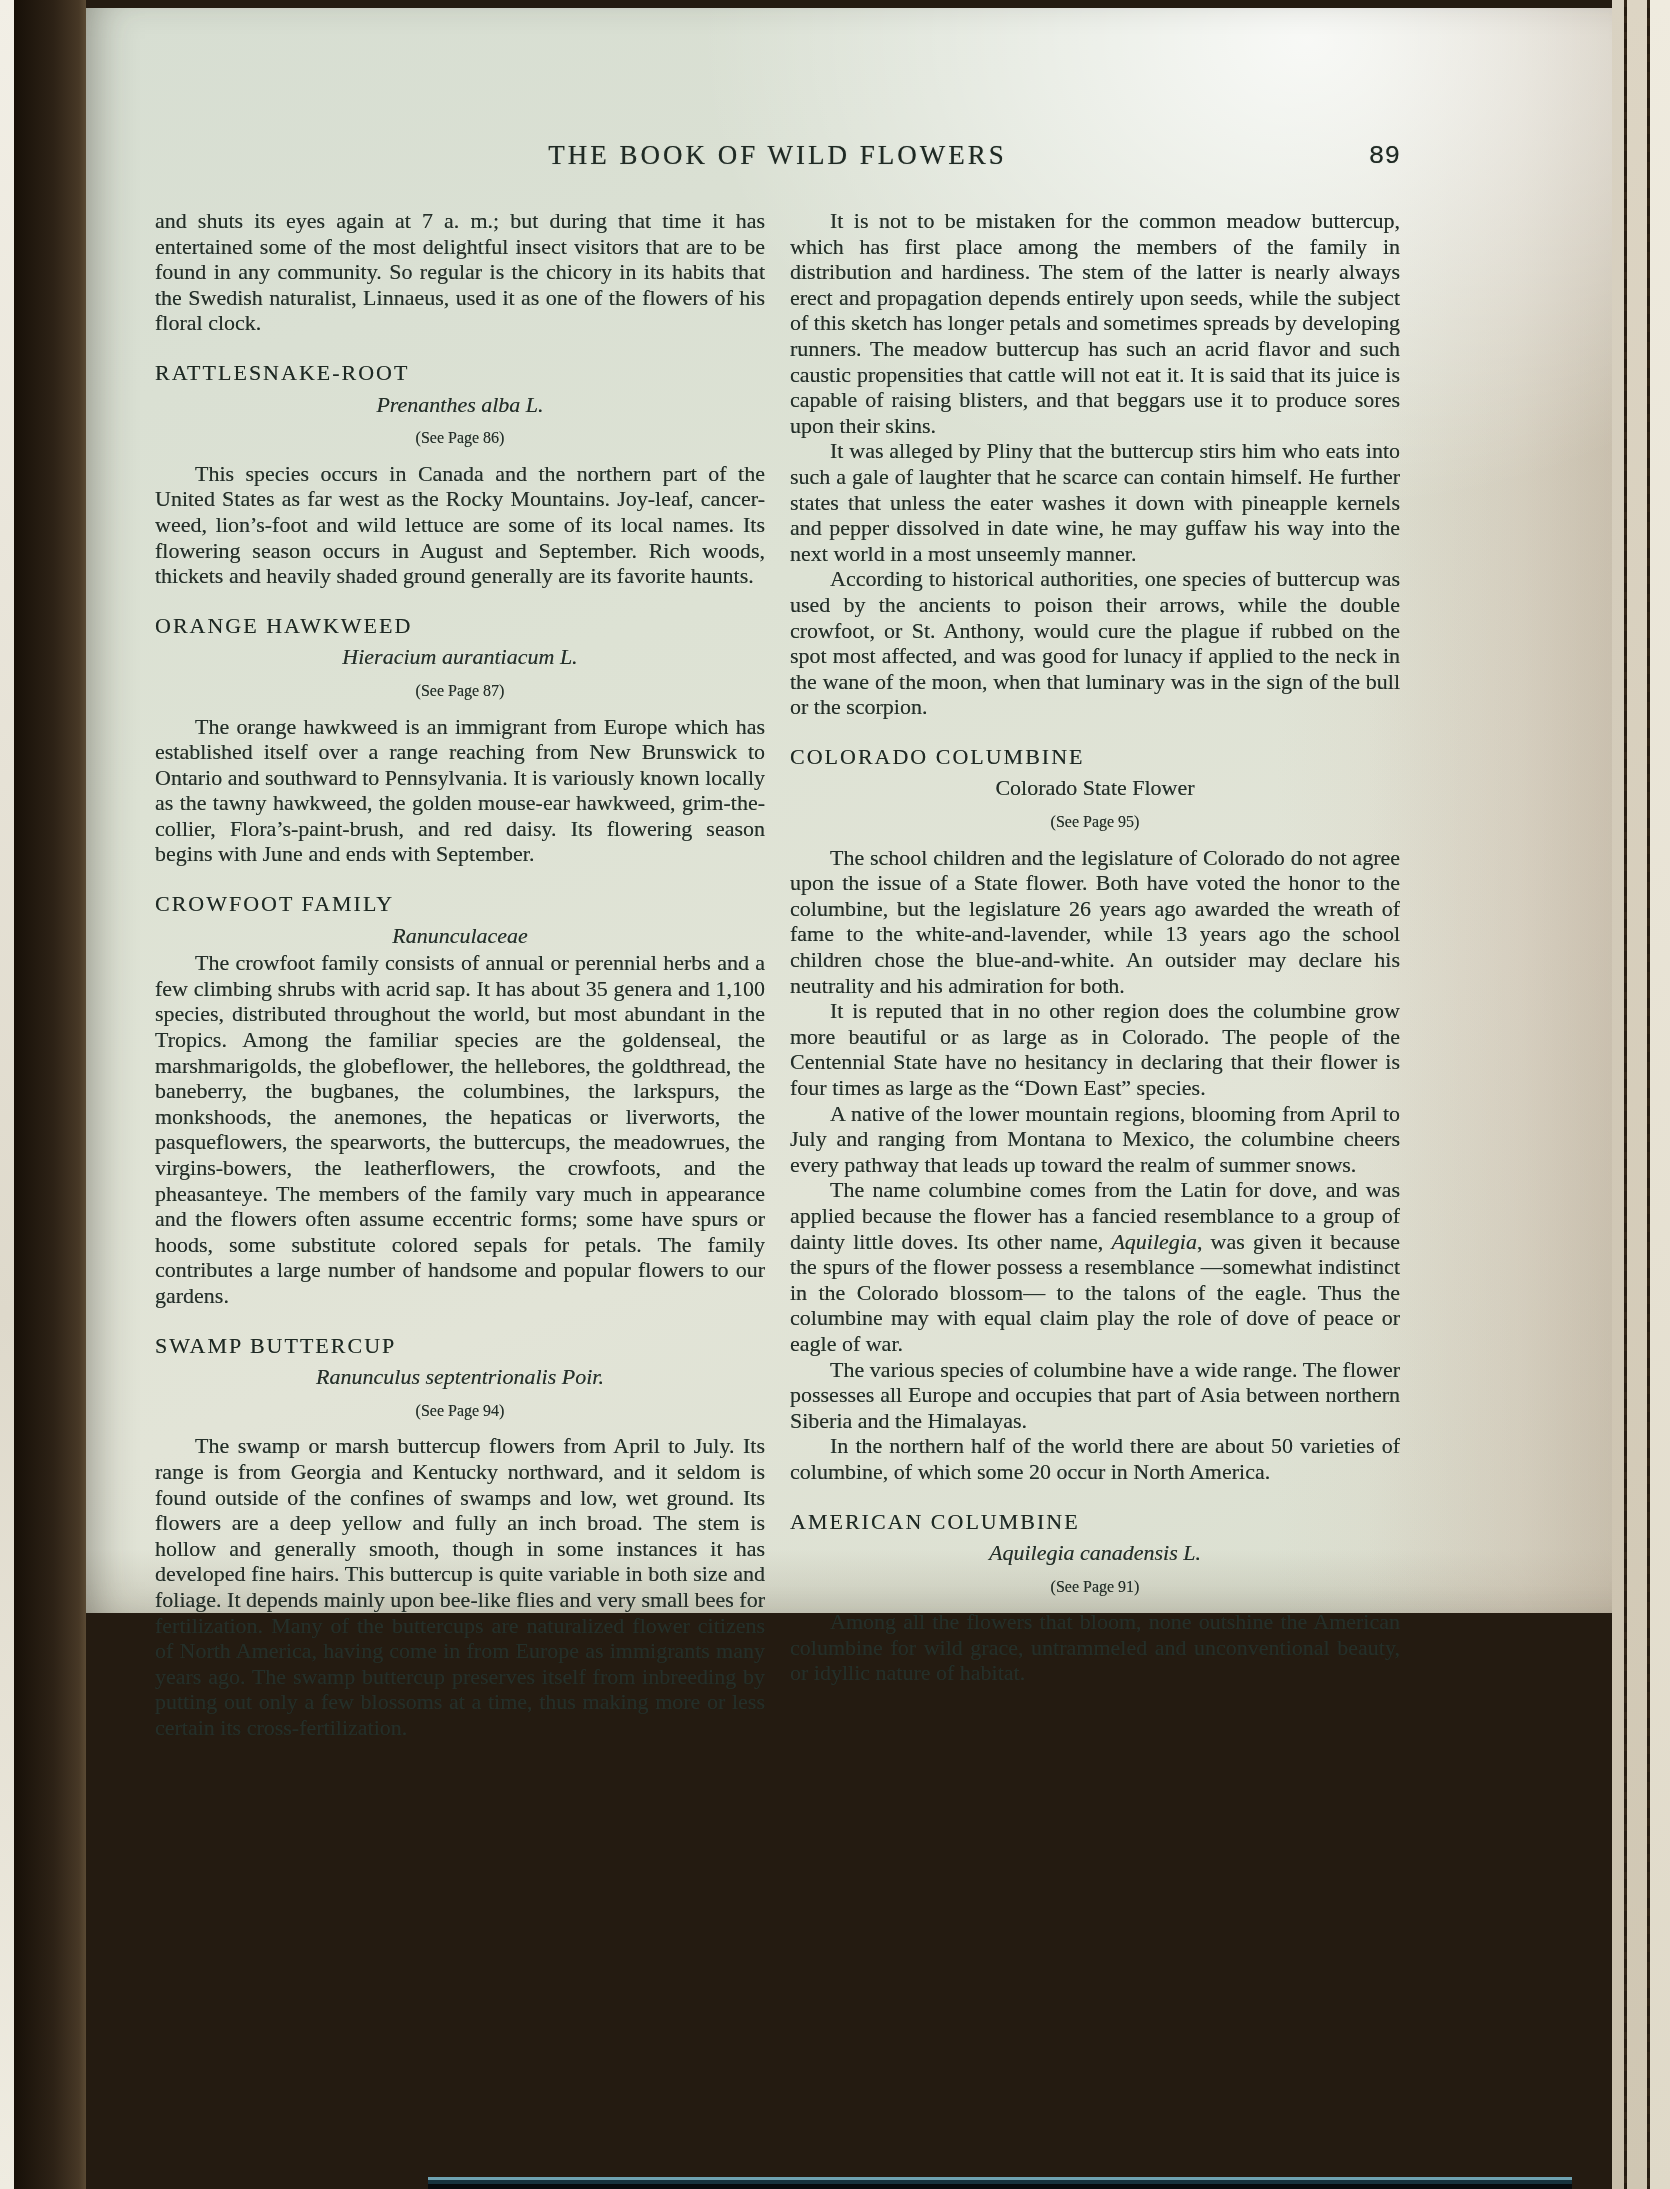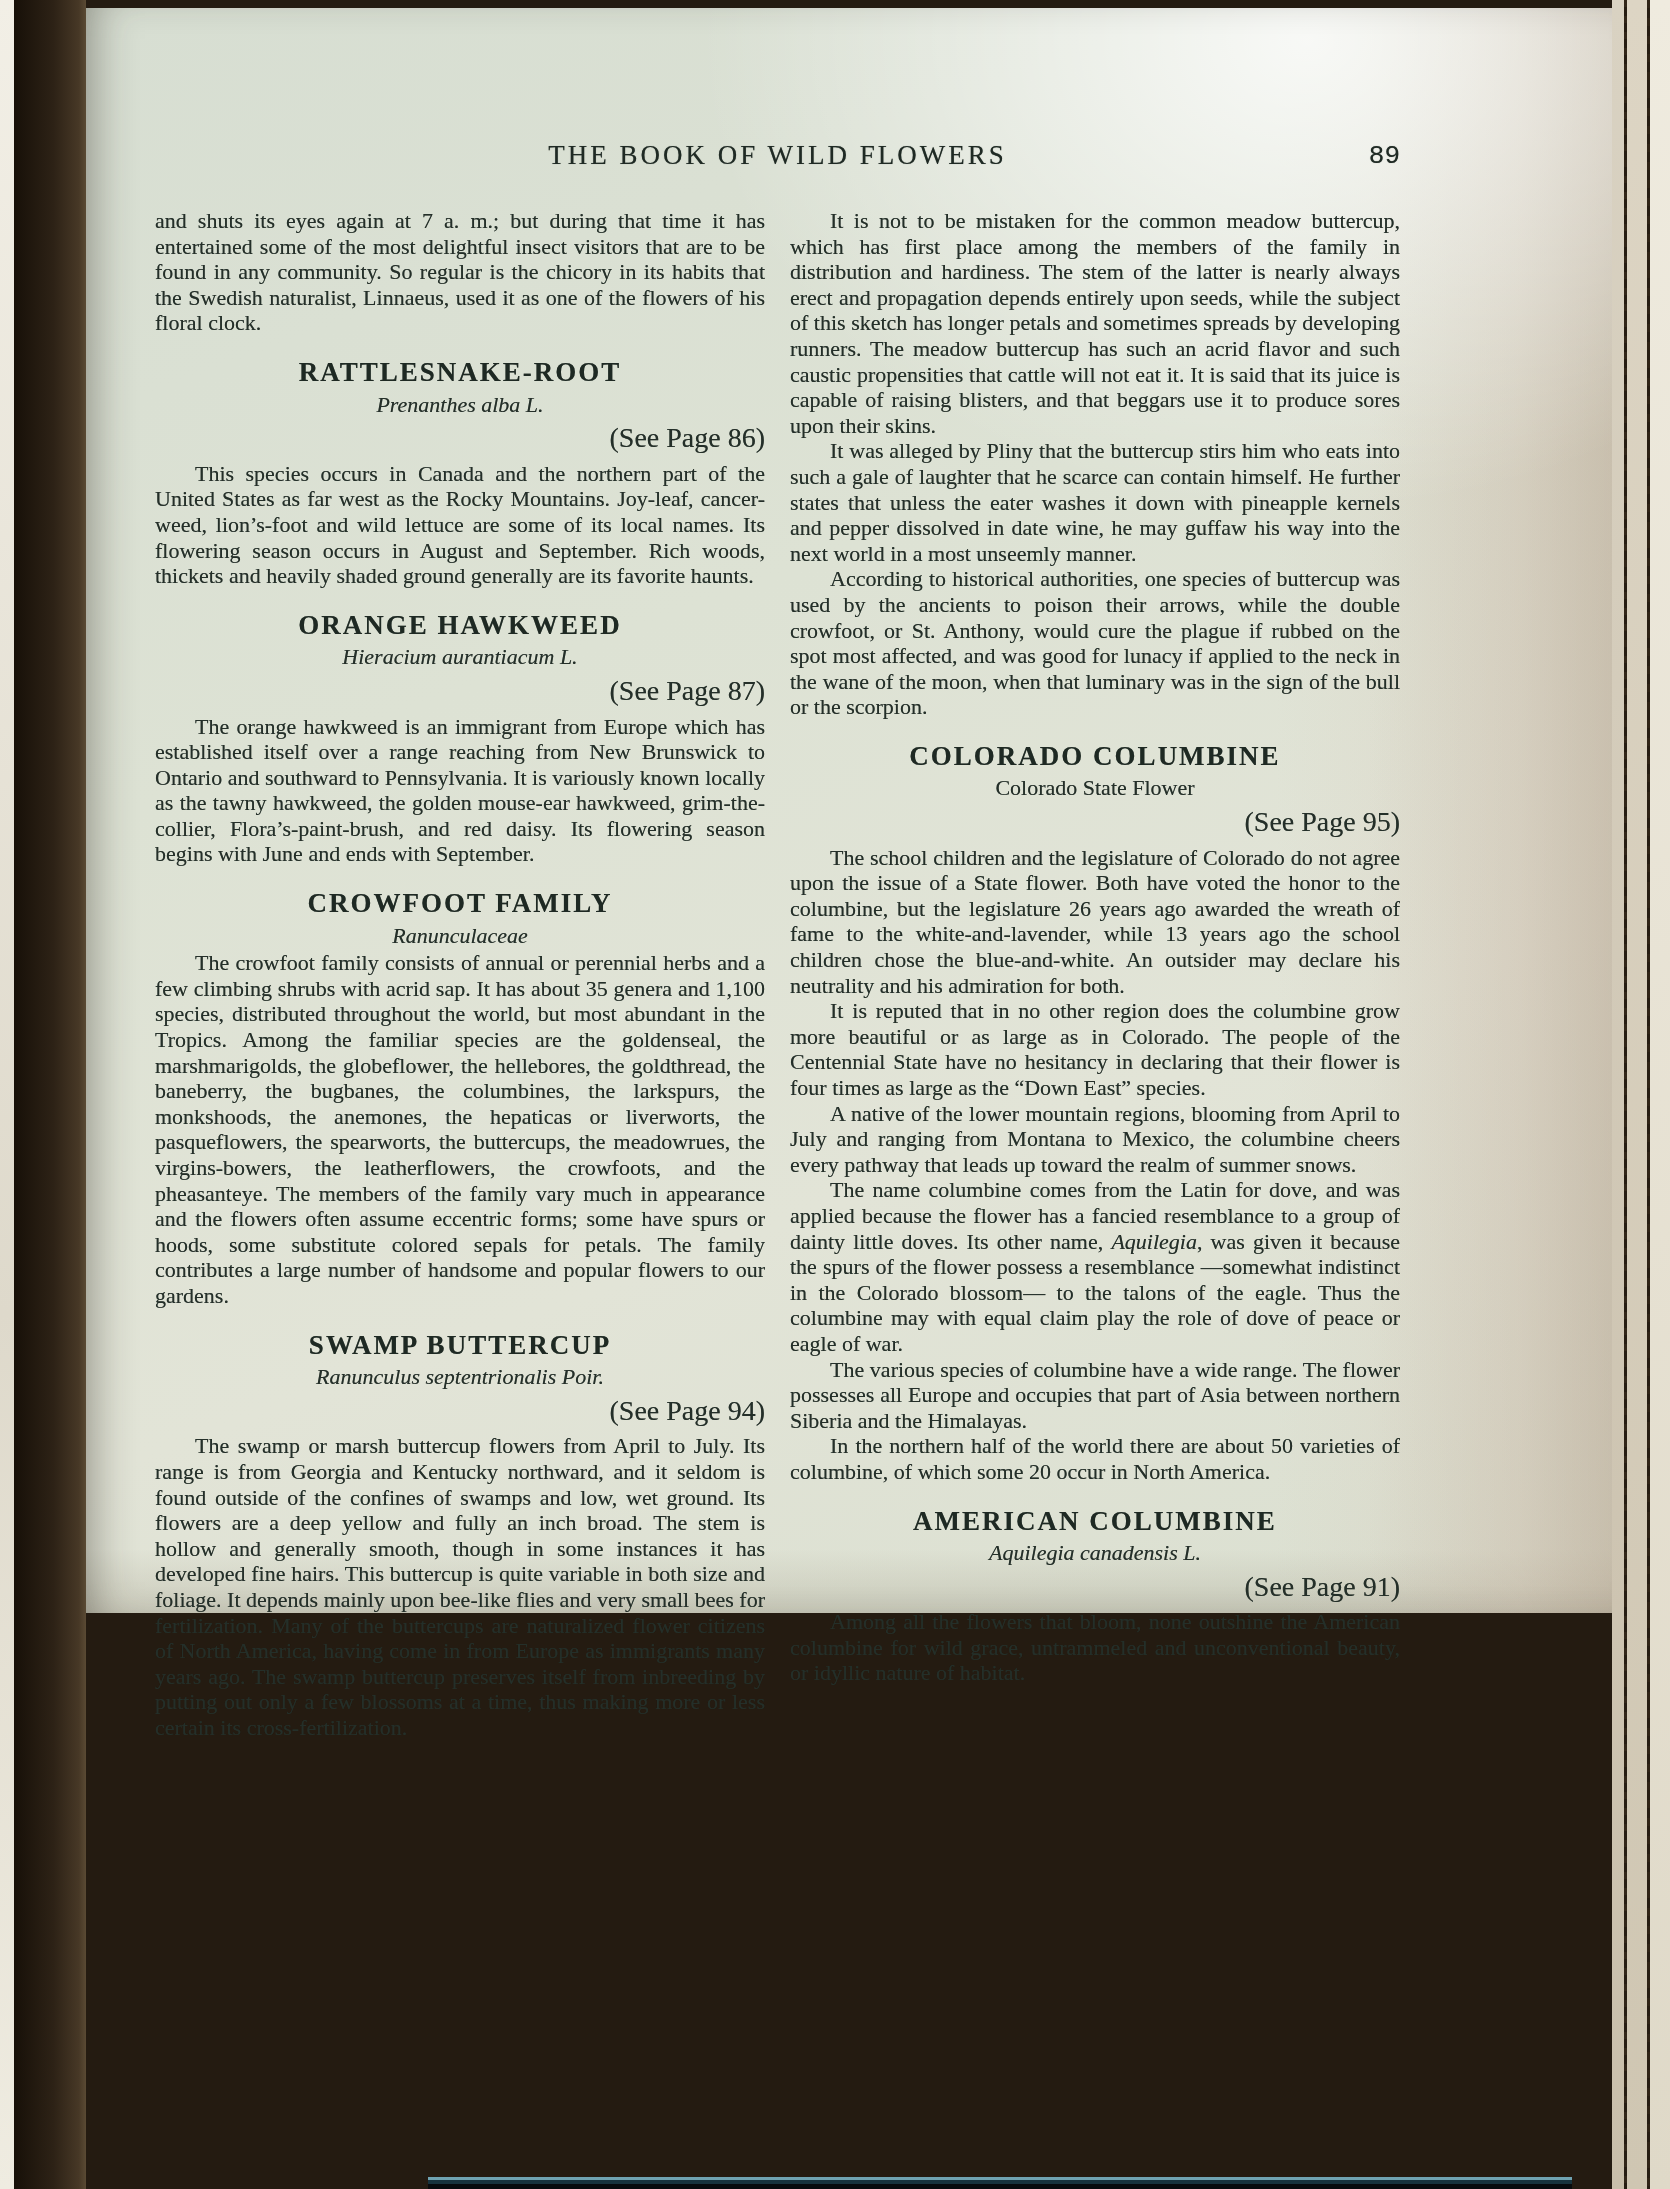--- a/index.html
+++ b/index.html
@@ -58,36 +58,36 @@
     text-shadow: 0 0 0.6px rgba(36,47,41,0.55);
   }
   .col-left  { left: 69px; }
   .col-right { left: 704px; }
 
   .column p.paragraph { margin: 0; text-indent: 40px; }
   .column p.paragraph.noindent { text-indent: 0; }
 
   .column h3.heading {
     margin: 24px 0 6px 0;
-    font-size: 27px; font-weight: bold;
-    letter-spacing: 2px; text-align: center; text-indent: 0;
+    font-size: 22px; font-weight: normal;
+    letter-spacing: 2px; text-indent: 0;
     color: #1e2923;
   }
   .column .species {
     margin: 2px 0 2px 0;
     font-style: italic; text-align: center;
     font-size: 22px;
   }
   .column .subtitle {
     margin: 2px 0 0 0;
     text-align: center; font-size: 22px;
   }
   .column .pageref {
     margin: 8px 0 10px 0;
-    text-align: right; font-size: 28px;
+    text-align: center; font-size: 16px;
   }
 
   .fore-edge-a {
     position: absolute; left: 1612px; top: 0; width: 12px; height: 2189px;
     background: linear-gradient(to bottom, #d9d2c2, #c9bfab);
   }
   .fore-edge-dash1 {
     position: absolute; left: 1624px; top: 0; width: 3px; height: 2189px;
     background: repeating-linear-gradient(to bottom, rgba(52,40,26,0.85) 0 7px, rgba(52,40,26,0.12) 7px 16px);
   }

